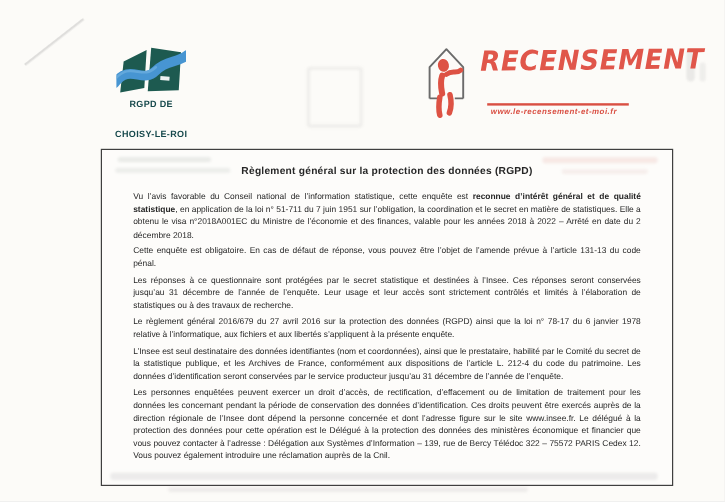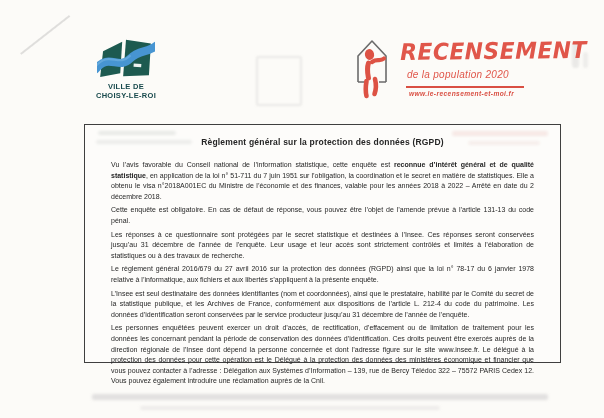--- a/index.html
+++ b/index.html
@@ -35,21 +35,21 @@
     font-family:"DejaVu Sans",sans-serif;font-weight:bold;font-size:23px;line-height:23px;
     color:#e0564a;letter-spacing:.5px;white-space:nowrap;
     transform:scaleX(.95) rotate(-.6deg);transform-origin:left top;
   }
   .census-sub{position:absolute;left:59px;top:36px;font-size:10px;color:#e0564a;letter-spacing:.3px;white-space:nowrap;}
   .census-rule{position:absolute;left:58px;top:53px;width:118px;height:2px;background:#d94f43;}
   .census-url{position:absolute;left:61px;top:56.5px;font-size:6.6px;font-weight:bold;color:#d94f43;letter-spacing:.4px;white-space:nowrap;}
 
   
   .rgpd-box{
-    position:absolute;left:84px;top:124px;width:477px;height:239px;
+    position:absolute;left:84px;top:124px;width:477px;height:281px;
     border:1.6px solid #3f3f3f;box-sizing:border-box;padding:0 26px;
     background:rgba(255,255,255,.35);
   }
   .rgpd-title{margin:12px 0 0;text-align:center;font-size:8.5px;line-height:11px;font-weight:bold;letter-spacing:.2px;color:#262626;}
   .rgpd-body{margin-top:12px;}
   .rgpd-body p{margin:0 0 3px;font-size:7px;line-height:10.6px;text-align:justify;color:#262626;}
   .rgpd-body p b{font-weight:bold;}
 </style>
 </head>
 <body>
@@ -68,35 +68,34 @@
   <div class="artifact ghost ghost-line-f"></div>
 
   <div class="city-logo">
     <svg width="58" height="44" viewBox="0 0 60 46">
       <polygon points="6,17 26,7 24,40 3,44" fill="#1d5a50"></polygon>
       <polygon points="30,5 56,9 54,42 27,43" fill="#1d5a50"></polygon>
       <rect x="38" y="30" width="8" height="3.4" fill="#ffffff" opacity="0.92" transform="rotate(4 42 31)"></rect>
       <path d="M-2,36 C12,18 22,37 34,25 C44,15 52,19 62,11" fill="none" stroke="#4795d2" stroke-width="8.5" stroke-linecap="round"></path>
       <path d="M-2,33 C12,16 22,34 34,22" fill="none" stroke="#6fb0e0" stroke-width="2.2" stroke-linecap="round" opacity="0.7"></path>
     </svg>
-    <div class="city-name">VILLE DE</div>
-    <div class="city-name" style="margin-top:0;">CHOISY-LE-ROI</div>
+    <div class="city-name">RGPD DE</div>
+    <div class="city-name" style="margin-top:16px;">CHOISY-LE-ROI</div>
   </div>
 
   <div class="census-logo">
     <svg class="census-house" width="48" height="66" viewBox="0 0 48 66">
       <path d="M10,47 L10,21 L24,6 L38,21 L38,47 M10,47 L17,47 M31,47 L38,47" fill="none" stroke="#6b6b6b" stroke-width="1.6" stroke-linejoin="round"></path>
       <ellipse cx="21.5" cy="19.5" rx="4.6" ry="5.4" fill="#dd5244" transform="rotate(-12 21.5 19.5)"></ellipse>
       <path d="M24,27 C29,23 32,27 36,23.5" fill="none" stroke="#dd5244" stroke-width="4.2" stroke-linecap="round"></path>
       <path d="M20.5,28 C18.5,34 19.5,38 20.5,43" fill="none" stroke="#dd5244" stroke-width="5" stroke-linecap="round"></path>
       <path d="M18.5,46 C17.5,52 17.5,57 18.5,61" fill="none" stroke="#dd5244" stroke-width="4.6" stroke-linecap="round"></path>
       <path d="M27,44 C28.5,50 28,55 26.5,59" fill="none" stroke="#dd5244" stroke-width="4.6" stroke-linecap="round"></path>
     </svg>
     <div class="census-word">RECENSEMENT</div>
-    <div class="census-sub">de la population 2020</div>
     <div class="census-rule"></div>
     <div class="census-url">www.le-recensement-et-moi.fr</div>
   </div>
 
   <div class="rgpd-box">
     <h1 class="rgpd-title">Règlement général sur la protection des données (RGPD)</h1>
     <div class="rgpd-body">
       <p><span>Vu l’avis favorable du Conseil national de l’information statistique, cette enquête est </span><b>reconnue d’intérêt général et de qualité statistique</b><span>, en application de la loi n° 51-711 du 7 juin 1951 sur l’obligation, la coordination et le secret en matière de statistiques. Elle a obtenu le visa n°2018A001EC du Ministre de l’économie et des finances, valable pour les années 2018 à 2022 – Arrêté en date du 2 décembre 2018.</span></p>
       <p>Cette enquête est obligatoire. En cas de défaut de réponse, vous pouvez être l’objet de l’amende prévue à l’article 131-13 du code pénal.</p>
       <p>Les réponses à ce questionnaire sont protégées par le secret statistique et destinées à l’Insee. Ces réponses seront conservées jusqu’au 31 décembre de l’année de l’enquête. Leur usage et leur accès sont strictement contrôlés et limités à l’élaboration de statistiques ou à des travaux de recherche.</p>

